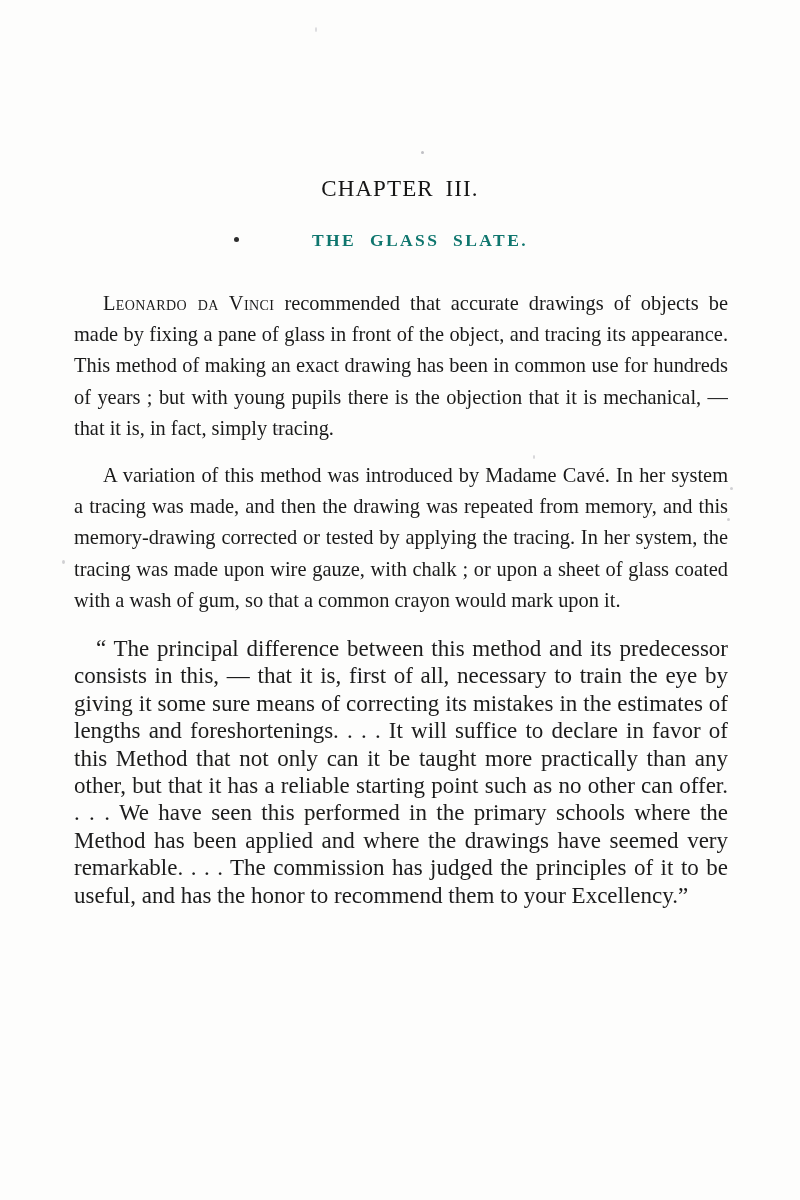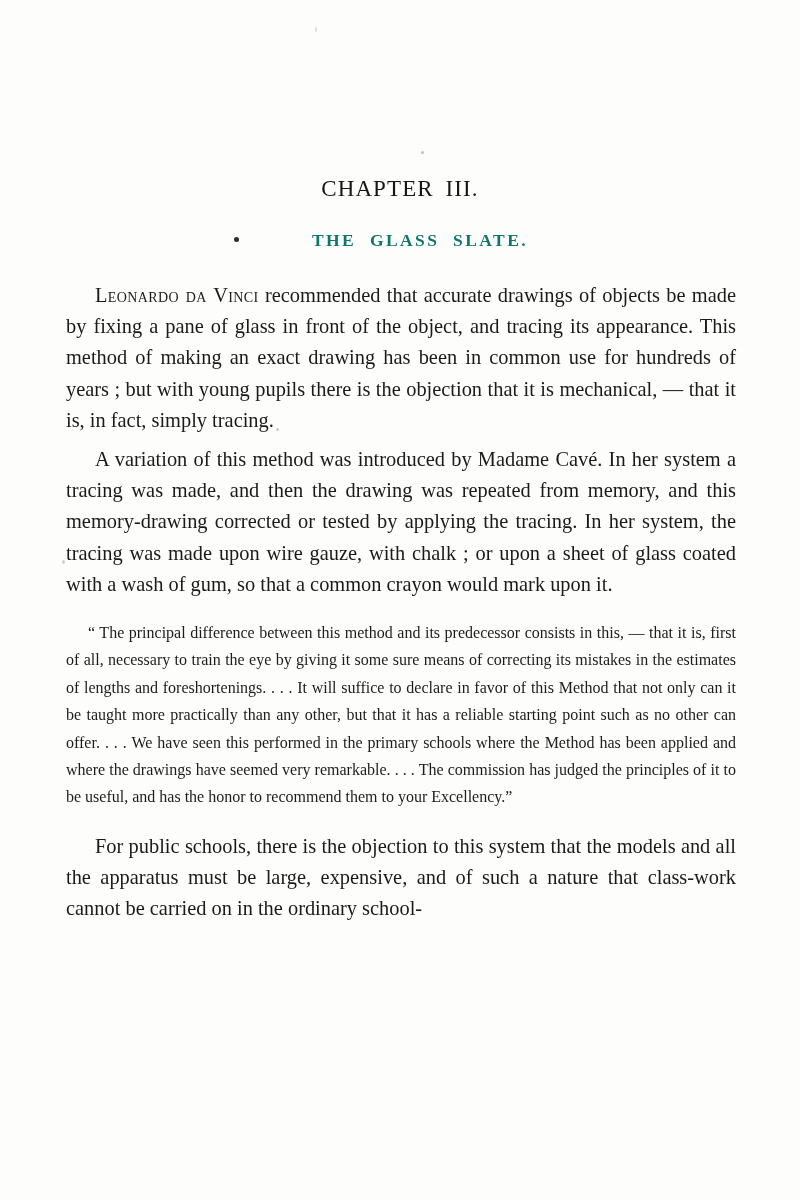--- a/index.html
+++ b/index.html
@@ -63,40 +63,40 @@
 
   
   .column {
     position: absolute;
     left: 58px;
     top: 272px;
     width: 686px;
   }
 
   p {
-    margin: 8px;
+    margin: 16px;
     text-align: justify;
     text-justify: inter-word;
   }
 
   .body-text {
     font-size: 20.4px;
     line-height: 31.2px;
     text-indent: 29px;
     color: #1a1a1a;
   }
 
   .smallcaps {
     font-variant: small-caps;
     letter-spacing: 0.4px;
   }
 
   
   .quote-block {
-    font-size: 16px;
+    font-size: 23px;
     line-height: 27.4px;
     text-indent: 22px;
     margin-top: 19px;
     margin-bottom: 20px;
     color: #1c1c1c;
   }
 
   .gap-after-quote { margin-top: 20px; }
 
   
@@ -123,16 +123,15 @@
   <div class="column">
 
     <p class="body-text"><span class="smallcaps">Leonardo da Vinci</span><span> recommended that accurate drawings of objects be made by fixing a pane of glass in front of the object, and tracing its appearance.  This method of making an exact drawing has been in common use for hundreds of years ; but with young pupils there is the objection that it is mechanical, — that it is, in fact, simply tracing.</span></p>
 
     <p class="body-text">A variation of this method was introduced by Madame Cavé.  In her system a tracing was made, and then the drawing was repeated from memory, and this memory-drawing corrected or tested by applying the tracing.  In her system, the tracing was made upon wire gauze, with chalk ; or upon a sheet of glass coated with a wash of gum, so that a common crayon would mark upon it.</p>
 
 
     <p class="quote-block">“ The principal difference between this method and its predecessor consists in this, — that it is, first of all, necessary to train the eye by giving it some sure means of correcting its mistakes in the estimates of lengths and foreshortenings. . . .  It will suffice to declare in favor of this Method that not only can it be taught more practically than any other, but that it has a reliable starting point such as no other can offer. . . .  We have seen this performed in the primary schools where the Method has been applied and where the drawings have seemed very remarkable. . . .  The commission has judged the principles of it to be useful, and has the honor to recommend them to your Excellency.”</p>
 
 
-    <p class="body-text overflow-tail">For public schools, there is the objection to this system that the models and all the apparatus must be large, expensive, and of such a nature that class-work cannot be carried on in the ordinary school-</p>
 
   </div>
 </div>
 
 </body></html>

